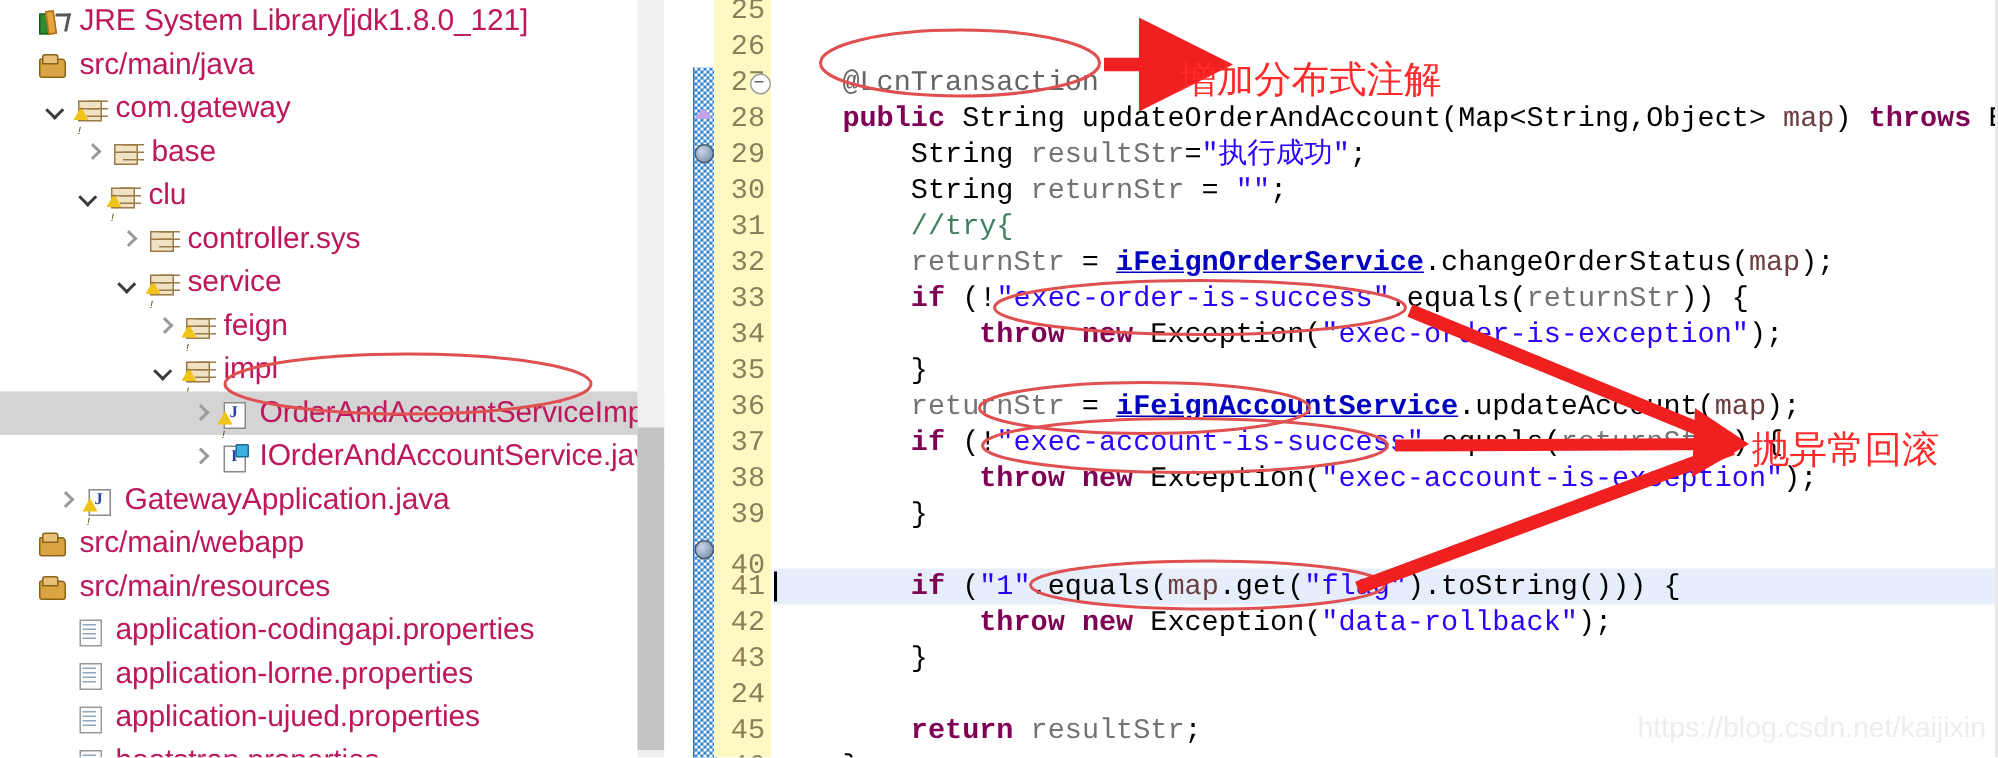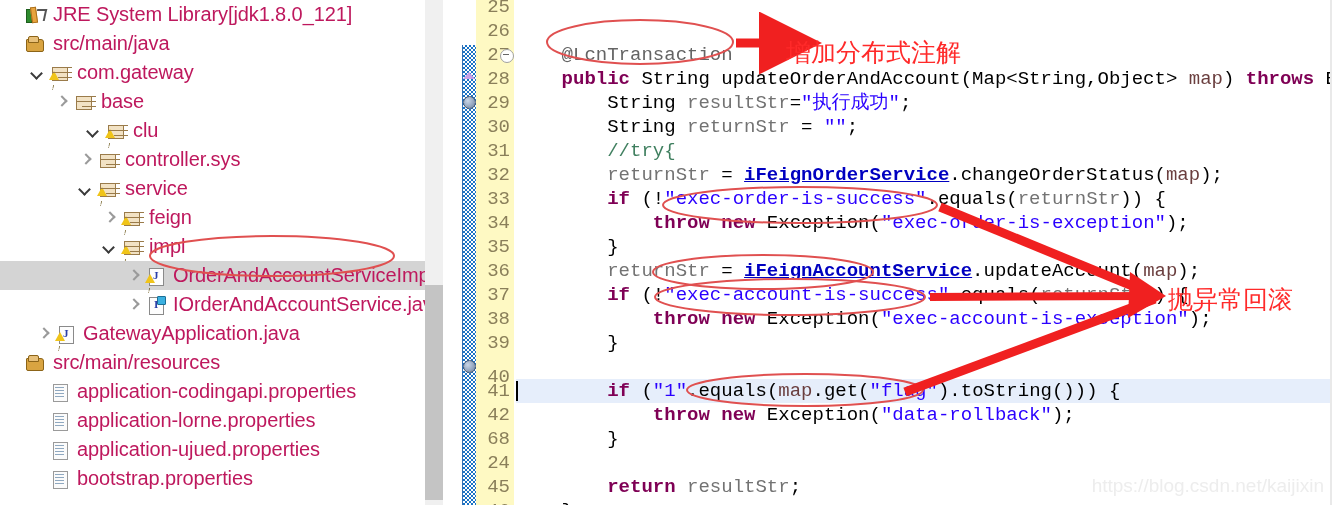--- a/index.html
+++ b/index.html
@@ -174,21 +174,21 @@
           <span class="ic ic-pkg warn">
             <i></i>
           </span>
           <span class="lbl">com.gateway</span>
         </div>
         <div class="tree-row" style="padding-left: 54px;">
           <span class="twisty right"></span>
           <span class="ic ic-pkg"></span>
           <span class="lbl">base</span>
         </div>
-        <div class="tree-row" style="padding-left: 86px;">
+        <div class="tree-row" style="padding-left: 52px;">
           <span class="twisty down"></span>
           <span class="ic ic-pkg warn">
             <i></i>
           </span>
           <span class="lbl">clu</span>
         </div>
         <div class="tree-row" style="padding-left: 78px;">
           <span class="twisty right"></span>
           <span class="ic ic-pkg"></span>
           <span class="lbl">controller.sys</span>
@@ -227,20 +227,25 @@
             <i></i>
           </span>
           <span class="lbl">IOrderAndAccountService.java</span>
         </div>
         <div class="tree-row" style="padding-left: 36px;">
           <span class="twisty right"></span>
           <span class="ic ic-java">
             <i></i>
           </span>
           <span class="lbl">GatewayApplication.java</span>
+        </div>
+        <div class="tree-row" style="padding-left: 6px;">
+          <span class="twisty "></span>
+          <span class="ic ic-srcfolder"><i></i></span>
+          <span class="lbl">src/main/webapp</span>
         </div>
         <div class="tree-row" style="padding-left: 6px;">
           <span class="twisty "></span>
           <span class="ic ic-srcfolder"><i></i></span>
           <span class="lbl">src/main/resources</span>
         </div>
         <div class="tree-row" style="padding-left: 30px;">
           <span class="twisty "></span>
           <span class="ic ic-file"><i></i></span>
           <span class="lbl">application-codingapi.properties</span>
@@ -288,21 +293,21 @@
       <div class="lnum" style="top: 187px;">33</div>
       <div class="lnum" style="top: 211px;">34</div>
       <div class="lnum" style="top: 235px;">35</div>
       <div class="lnum" style="top: 259px;">36</div>
       <div class="lnum" style="top: 283px;">37</div>
       <div class="lnum" style="top: 307px;">38</div>
       <div class="lnum" style="top: 331px;">39</div>
       <div class="lnum" style="top: 365px;">40</div>
       <div class="lnum" style="top: 379px;">41</div>
       <div class="lnum" style="top: 403px;">42</div>
-      <div class="lnum" style="top: 427px;">68</div>
+      <div class="lnum" style="top: 427px;">43</div>
       <div class="lnum" style="top: 451px;">24</div>
       <div class="lnum" style="top: 475px;">45</div>
       <div class="lnum" style="top: 499px;">46</div>
     </div>
 
   <div id="code">
       <div class="cline" style="top: -5px;"></div>
       <div class="cline" style="top: 19px;"></div>
       <div class="cline" style="top: 43px;"><span class="pln">    </span><span class="ann">@LcnTransaction</span></div>
       <div class="cline" style="top: 67px;"><span class="pln">    </span><span class="kw">public</span><span class="pln"> String updateOrderAndAccount(Map&lt;String,Object&gt; </span><span class="par">map</span><span class="pln">) </span><span class="kw">throws</span><span class="pln"> Exce</span></div>

